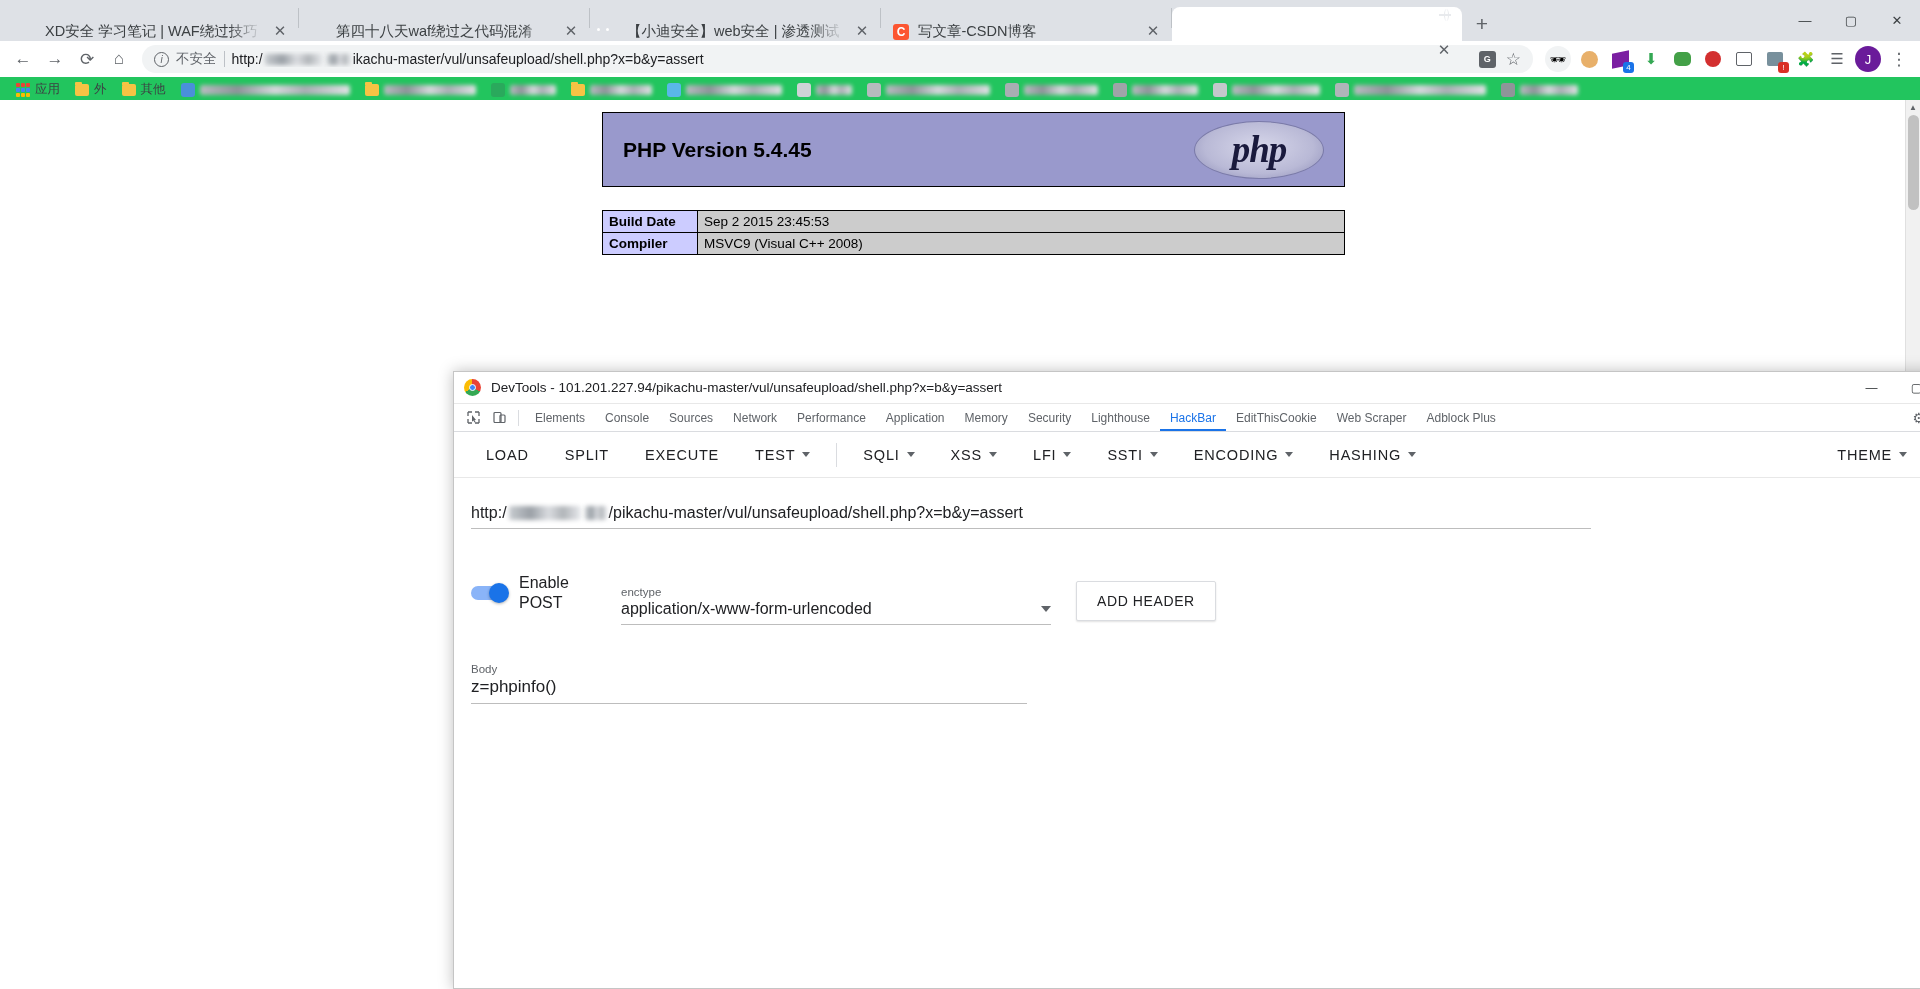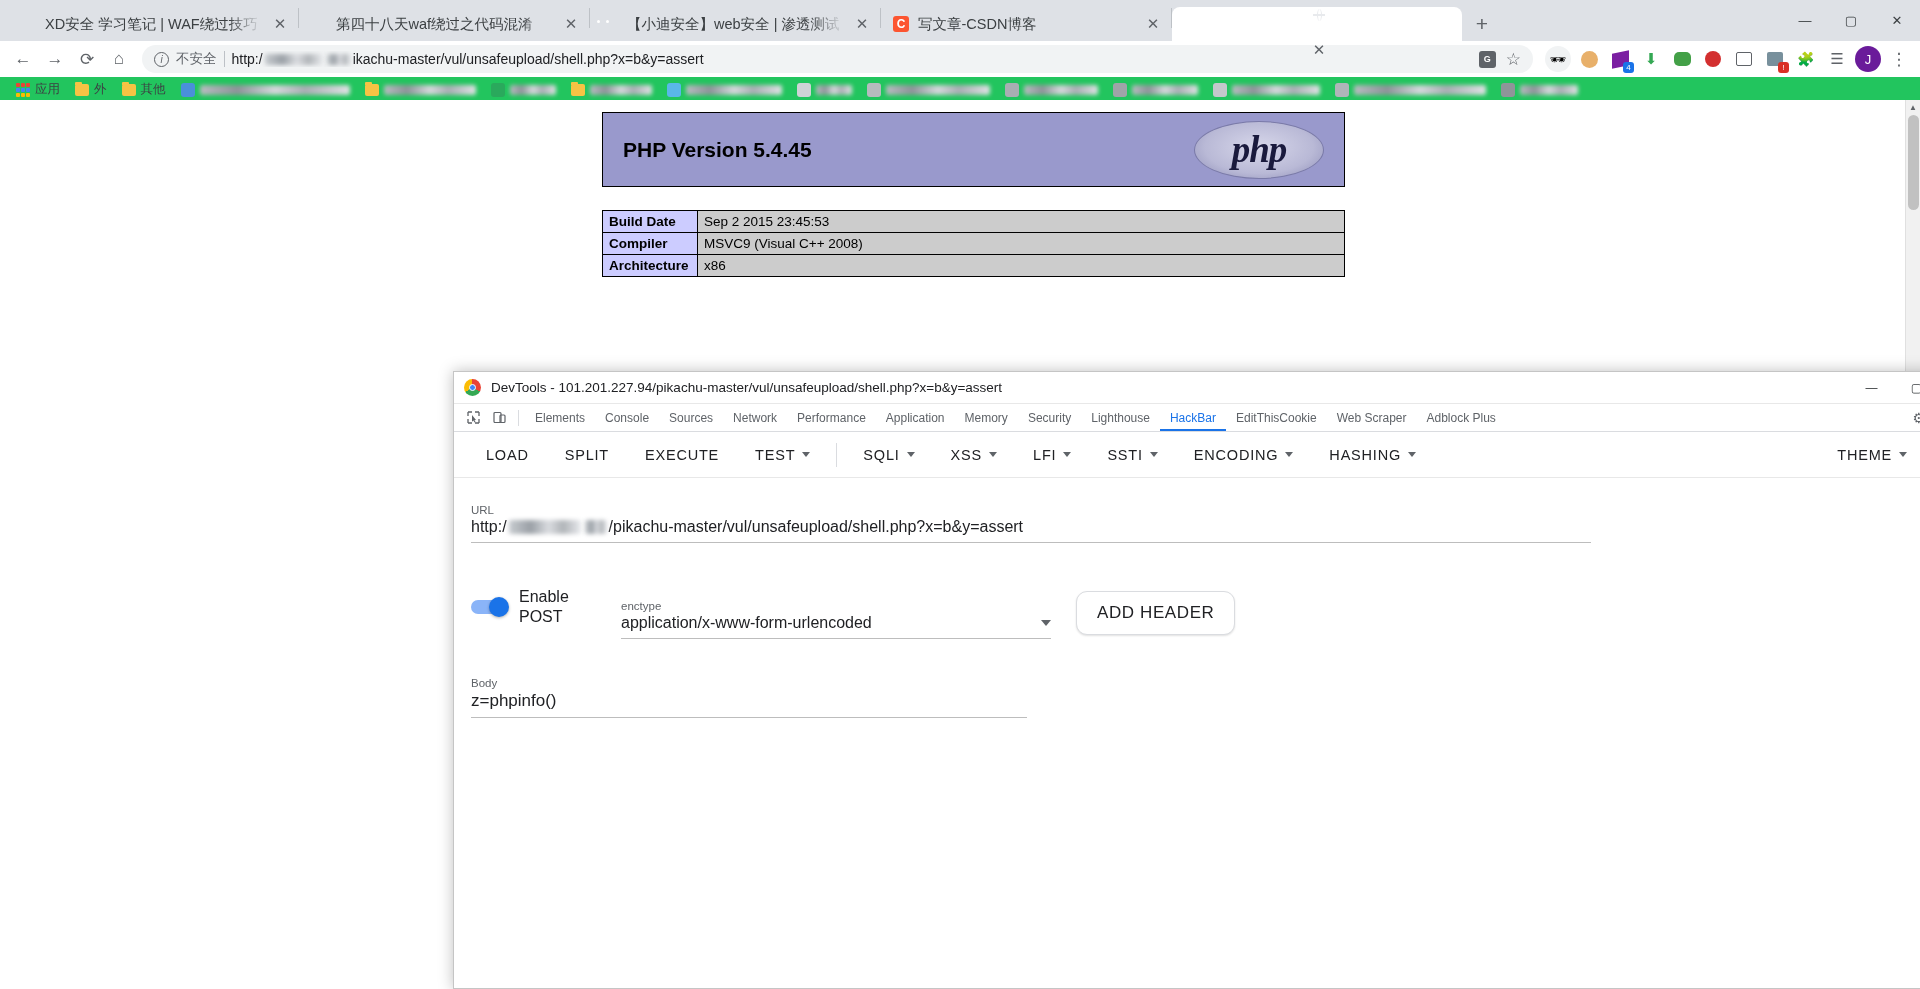--- a/index.html
+++ b/index.html
@@ -14,21 +14,21 @@
 
   
   #chrome-window { position:absolute; inset:0; background:#ffffff; }
 
   
   .tabstrip {
     height:41px; background:#dee1e6;
     display:flex; align-items:flex-end; padding-left:8px; position:relative;
   }
   .tab {
-    height:34px; width:290px; display:flex; align-items:center;
+    height:34px; width:290px; display:flex; align-items:flex-end;
     padding:0 8px 0 12px; gap:8px; position:relative;
     border-radius:8px 8px 0 0; font-size:14.5px; color:#3c4043;
     background:transparent;
   }
   .tab.active { background:#ffffff;flex-direction:column; }
   .tab .favicon { width:17px; height:17px; flex:0 0 17px; position:relative; }
   .tab .title {
     flex:1; white-space:nowrap; overflow:hidden;
     text-overflow:clip; font-size:14.5px; color:#3c4043;
     -webkit-mask-image: linear-gradient(to right, #000 85%, transparent 100%);
@@ -163,22 +163,22 @@
   .row-post{display:flex;align-items:flex-end;margin-top:44px;gap:0;}
   .toggle-wrap{display:flex;align-items:center;gap:12px;width:140px;margin-bottom:12px;}
   .toggle{width:36px;height:14px;background:#8ab4f8;border-radius:8px;position:relative;flex:0 0 36px;}
   .toggle:after{content:"";position:absolute;right:-2px;top:-3px;width:20px;height:20px;border-radius:50%;background:#1a73e8;
     box-shadow:0 1px 3px rgba(0,0,0,.3);}
   .toggle-label{font-size:16px;color:#202124;line-height:1.25;}
   .enctype-wrap{width:430px;margin-left:10px;}
   .enctype-val{font-size:16px;color:#202124;display:flex;align-items:center;padding-bottom:6px;justify-content:center;}
   .enctype-caret{margin-left:auto;border-left:5px solid transparent;border-right:5px solid transparent;border-top:6px solid #5f6368;}
   .enctype-underline{border-bottom:1px solid #bdbdbd;width:430px;}
-  .add-header{margin-left:25px;margin-bottom:4px;padding:11px 20px;border:1px solid #dadce0;border-radius:11px;background:#fff;
-    font-size:17px;letter-spacing:.6px;color:#202124;box-shadow:0 1px 2px rgba(0,0,0,.12);}
+  .add-header{margin-left:25px;margin-bottom:4px;padding:11px 20px;border:1px solid #dadce0;border-radius:2px;background:#fff;
+    font-size:14px;letter-spacing:.6px;color:#202124;box-shadow:0 1px 2px rgba(0,0,0,.12);}
 
   .body-wrap{margin-top:38px;width:556px;}
   .body-val{font-size:17px;color:#202124;padding-bottom:6px;}
   .body-underline{border-bottom:1px solid #bdbdbd;width:556px;}
 </style>
 </head>
 <body>
 
 <div id="chrome-window">
 
@@ -366,24 +366,20 @@
         <table class="php">
           <tbody>
           <tr>
             <td class="k">Build Date</td>
             <td class="v">Sep 2 2015 23:45:53</td>
           </tr>
           <tr>
             <td class="k">Compiler</td>
             <td class="v">MSVC9 (Visual C++ 2008)</td>
           </tr>
-          <tr>
-            <td class="k">Architecture</td>
-            <td class="v">x86</td>
-          </tr>
         </tbody>
           </table>
       </div>
     </div>
   </div>
 
   <div class="pscroll">
     <div class="up">▲</div>
     <div class="thumb"></div>
   </div>
@@ -472,21 +468,20 @@
     </div>
     <div class="hb-btn hb-theme">
       <span>THEME</span>
       <span class="hb-caret"></span>
     </div>
   </div>
 
   <div class="hb-body">
 
     <div class="fld-url-wrap">
-      <div class="fld-label">URL</div>
       <div class="fld-url">
         <span>http:/</span>
         <span class="blur-chip" style="width:72px;height:14px"></span>
         <span class="blur-chip" style="width:22px;height:14px"></span>
         <span>/pikachu-master/vul/unsafeupload/shell.php?x=b&amp;y=assert</span>
       </div>
       <div class="underline"></div>
     </div>
 
     <div class="row-post">

